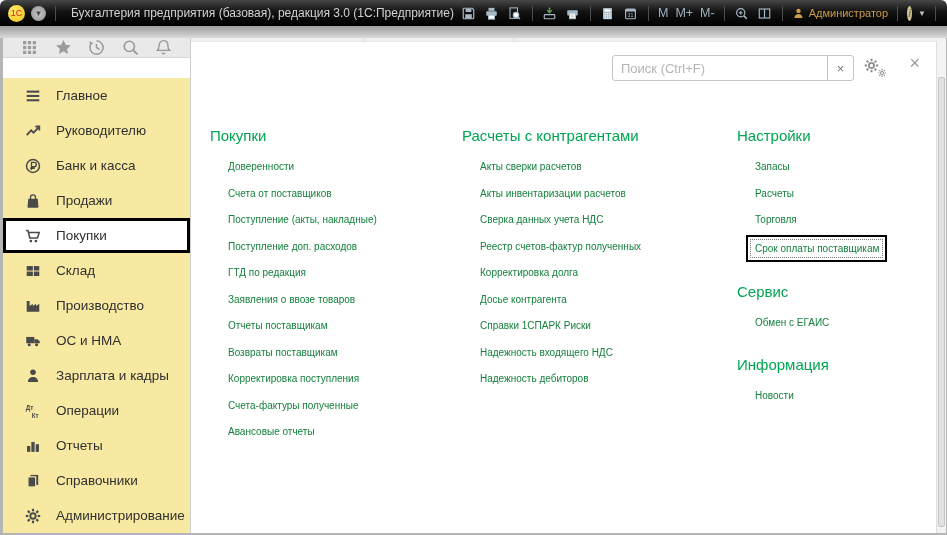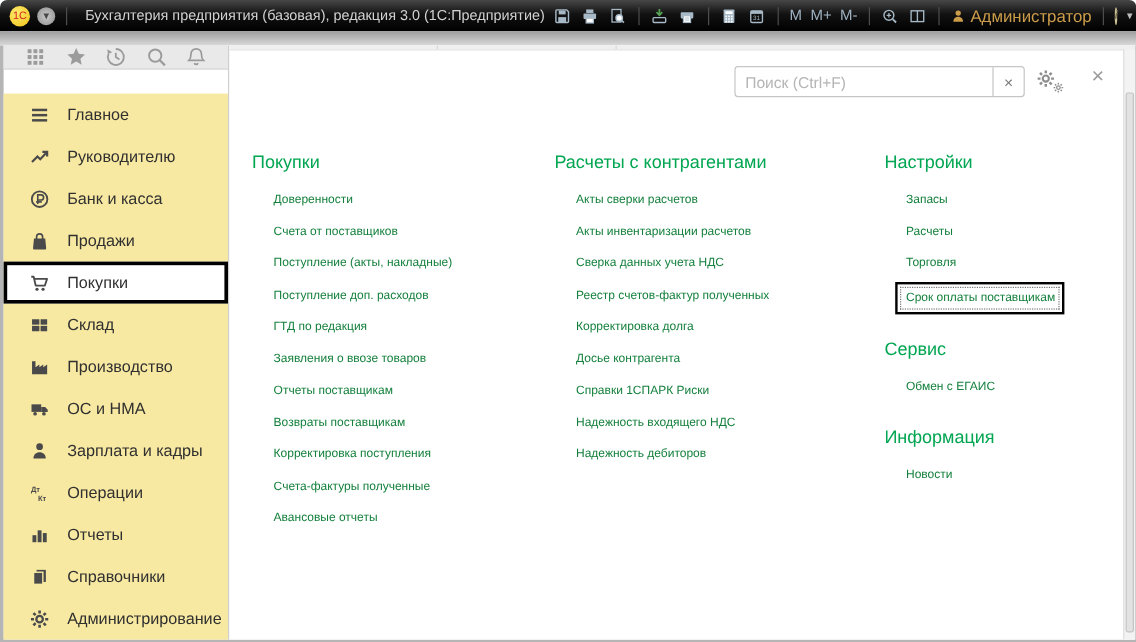--- a/index.html
+++ b/index.html
@@ -7,21 +7,21 @@
   
   .titlebar{height:26px;background:linear-gradient(#474747,#121212 45%,#000);border-radius:6px 6px 0 0;display:flex;align-items:center;padding:0 8px;gap:6px;box-sizing:border-box;}
   .logo{width:17px;height:17px;border-radius:50%;background:radial-gradient(circle at 35% 30%,#ffe96a,#efc31a);color:#d6231f;font-weight:normal;font-size:9px;display:flex;align-items:center;justify-content:center;flex:0 0 auto;}
   .sysmenu{width:15px;height:15px;border-radius:50%;background:radial-gradient(#c9c9c9,#8f8f8f);color:#4a4a4a;font-size:8px;display:flex;align-items:center;justify-content:center;flex:0 0 auto;}
   .tb-sep{width:1px;height:15px;background:#4d4d4d;margin:0 3px;flex:0 0 auto;}
   .tb-title{color:#d2d2d2;font-size:12px;white-space:nowrap;margin-left:6px;}
   .tb-tools{margin-left:auto;display:flex;align-items:center;gap:5px;}
   .tool{display:flex;align-items:center;justify-content:center;width:18px;height:18px;color:#a7b9c6;cursor:pointer;}
   .tool svg{width:15px;height:15px;display:block;}
   .m-btn{color:#9eb2c0;font-size:12.5px;cursor:pointer;padding:0 1px;}
-  .tb-user{display:flex;align-items:center;gap:4px;color:#cb9c4a;font-size:14px;cursor:pointer;}
+  .tb-user{display:flex;align-items:center;gap:4px;color:#cb9c4a;font-size:11px;cursor:pointer;}
   .tb-user svg{width:13px;height:13px;color:#cb9c4a;}
   .info-btn{width:15px;height:15px;border-radius:50%;background:radial-gradient(#ded5ac,#bdb183);color:#7c7452;font-size:10px;font-style:italic;font-weight:bold;display:flex;align-items:center;justify-content:center;cursor:pointer;}
   .info-arrow{color:#bdbdbd;font-size:8px;cursor:pointer;}
   
   .subbar{height:12px;background:linear-gradient(#9d9d9d,#dadada);}
   
   .main{display:flex;height:497px;box-sizing:border-box;border-left:3px solid #b5b5b5;border-right:1px solid #b5b5b5;border-bottom:2px solid #b5b5b5;}
   .left{width:187px;flex:0 0 187px;display:flex;flex-direction:column;gap:20px;}
   .navstrip{height:40px;background:#e9e9e9;display:flex;align-items:center;justify-content:space-between;padding:0 17px;border-bottom:1px solid #d7d7d7;box-sizing:border-box;}
   .nav-icon{color:#9b9b9b;cursor:pointer;display:flex;}

